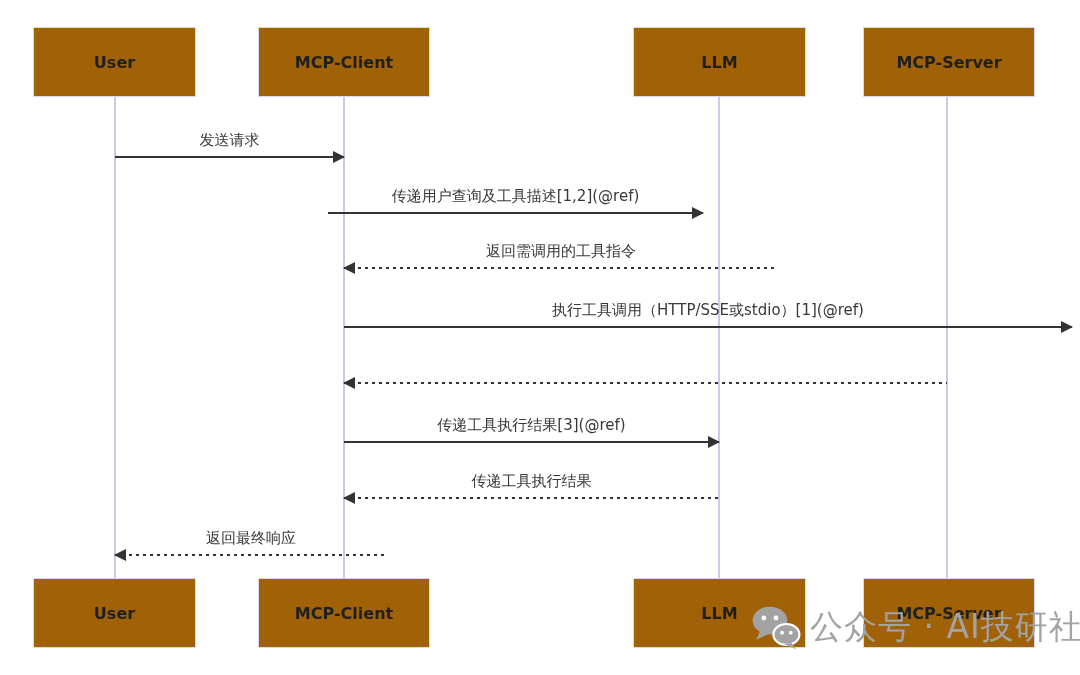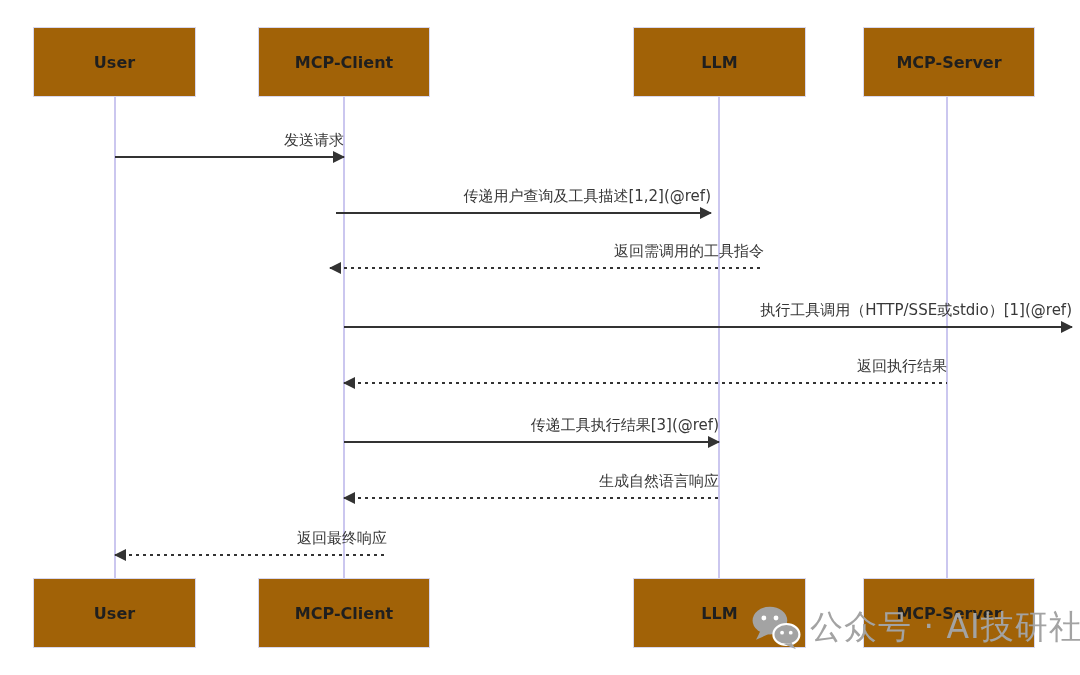--- a/index.html
+++ b/index.html
@@ -24,21 +24,21 @@
     border-radius:0;
     display:flex;align-items:center;justify-content:center;
     font-size:16px;font-weight:600;color:#1f1f1f;
     box-sizing:border-box;
     z-index:3;
   }
   
   .msg{position:absolute;height:30px;z-index:2;}
   .msg-label{
     position:absolute;left:0;right:0;bottom:8px;
-    text-align:right;white-space:nowrap;
+    text-align:center;white-space:nowrap;
     font-size:15px;color:#383838;
   }
   .msg-line{position:absolute;left:0;right:0;bottom:0;height:2px;}
   .msg-line.solid{background:#333;}
   .msg-line.dashed{
     background-image:repeating-linear-gradient(to right,#333 0 3px,transparent 3px 7px);
   }
   .arrowhead{position:absolute;width:0;height:0;bottom:-5px;}
   .arrowhead.right{
     right:-1px;
@@ -97,52 +97,51 @@
   <div class="actor" style="left:863px;top:578px;width:172px">
     <span>MCP-Server</span>
   </div>
 
   <div class="msg" style="left:115px;top:128px;width:229px">
     <div class="msg-label">发送请求</div>
     <div class="msg-line solid"></div>
     <div class="arrowhead right"></div>
   </div>
 
-  <div class="msg" style="left:336px;top:184px;width:375px">
+  <div class="msg" style="left:328px;top:184px;width:375px">
     <div class="msg-label">传递用户查询及工具描述[1,2](@ref)</div>
     <div class="msg-line solid"></div>
     <div class="arrowhead right"></div>
   </div>
 
-  <div class="msg" style="left:330px;top:239px;width:434px">
+  <div class="msg" style="left:344px;top:239px;width:434px">
     <div class="msg-label">返回需调用的工具指令</div>
     <div class="msg-line dashed"></div>
     <div class="arrowhead left"></div>
   </div>
 
   <div class="msg" style="left:344px;top:298px;width:728px">
     <div class="msg-label">执行工具调用（HTTP/SSE或stdio）[1](@ref)</div>
     <div class="msg-line solid"></div>
     <div class="arrowhead right"></div>
   </div>
 
   <div class="msg" style="left:344px;top:354px;width:603px">
-    <div class="msg-label">返回执行结果</div>
     <div class="msg-line dashed"></div>
     <div class="arrowhead left"></div>
   </div>
 
   <div class="msg" style="left:344px;top:413px;width:375px">
     <div class="msg-label">传递工具执行结果[3](@ref)</div>
     <div class="msg-line solid"></div>
     <div class="arrowhead right"></div>
   </div>
 
   <div class="msg" style="left:344px;top:469px;width:375px">
-    <div class="msg-label">生成自然语言响应</div>
+    <div class="msg-label">传递工具执行结果</div>
     <div class="msg-line dashed"></div>
     <div class="arrowhead left"></div>
   </div>
 
   <div class="msg" style="left:115px;top:526px;width:272px">
     <div class="msg-label">返回最终响应</div>
     <div class="msg-line dashed"></div>
     <div class="arrowhead left"></div>
   </div>
 

